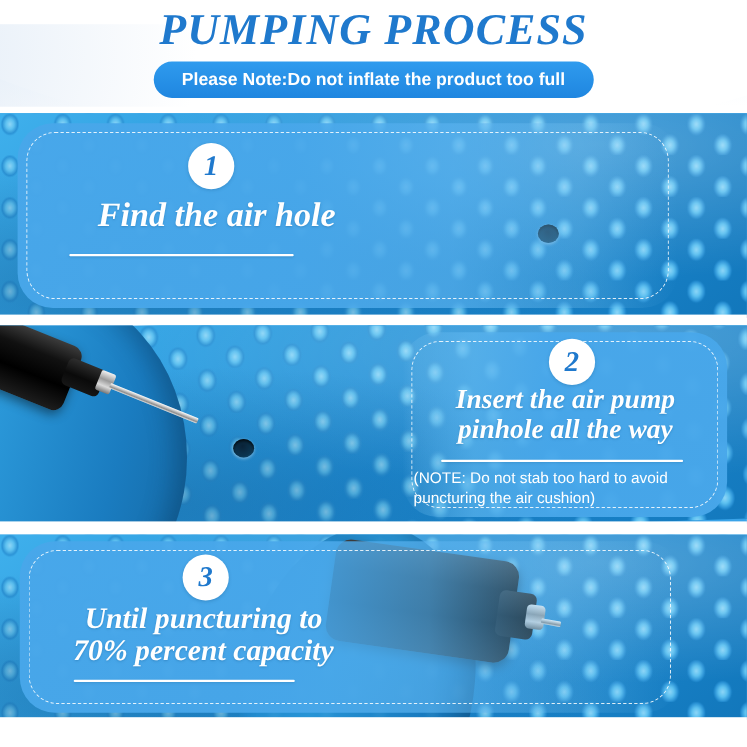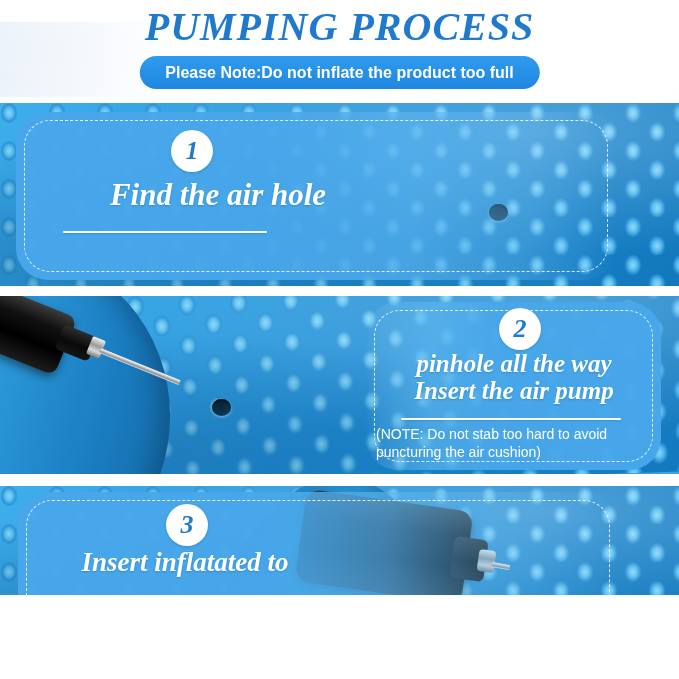--- a/index.html
+++ b/index.html
@@ -1,21 +1,21 @@
 <!DOCTYPE html>
 <html><head>
 <meta charset="utf-8">
 <style>
   html,body{margin:0;padding:0;}
   body{
     width:679px;height:679px;overflow:hidden;
     background:#ffffff;
     font-family:"Liberation Sans", sans-serif;
   }
-  .page{position:relative;width:679px;height:595px;overflow:hidden;background:#ffffff;}
+  .page{position:relative;width:679px;height:679px;overflow:hidden;background:#ffffff;}
 
   
   .header{
     position:absolute;left:0;top:0;width:679px;height:97px;
     background:linear-gradient(180deg,#eaf2fa 0%,#f4f9fd 45%,#ffffff 100%);
     overflow:hidden;
   }
   .header .swoosh{
     position:absolute;left:-120px;top:-300px;width:960px;height:430px;
     background:#ffffff;border-radius:50%/40%;
@@ -176,21 +176,21 @@
     box-shadow:0 1px 2px rgba(20,90,140,.25);
   }
   .sub-note{
     position:absolute;
     font-family:"Liberation Sans", sans-serif;
     font-size:14px;line-height:1.25;color:#ffffff;text-align:left;
   }
 
   
   .c1-num{left:155px;top:18px;}
-  .c1-text{left:52px;top:66px;width:300px;font-size:31px;text-align:center;}
+  .c1-text{left:31px;top:66px;width:300px;font-size:31px;text-align:center;}
   .c1-rule{left:47px;top:119px;width:204px;}
 
   
   .c2-num{left:133px;top:6px;}
   .c2-text{left:14px;top:48px;width:268px;font-size:25px;text-align:center;}
   .c2-rule{left:35px;top:116px;width:220px;}
   .c2-note{left:10px;top:124px;width:275px;}
 
   
   .c3-num{left:148px;top:12px;}
@@ -245,22 +245,22 @@
       <div class="pump-collar" style="left:89px;top:42px;width:14px;height:19px;transform:rotate(22deg);"></div>
       <div class="pump-needle" style="left:100px;top:52px;width:86px;height:5px;transform:rotate(22deg);transform-origin:left center;"></div>
     </div>
   </div>
 
   <div class="card card2">
     <div class="card-inner">
       <div class="dash"></div>
       <div class="num-circle c2-num">2</div>
       <div class="step-text c2-text">
+        <div>Insert the air pump</div>
         <div>pinhole all the way</div>
-        <div>Insert the air pump</div>
       </div>
       <div class="rule c2-rule"></div>
       <div class="sub-note c2-note">(NOTE: Do not stab too hard to avoid puncturing the air cushion)</div>
     </div>
   </div>
 
   <div class="gap gap2"></div>
 
   <div class="strip strip3">
     <div class="cushion">
@@ -274,21 +274,22 @@
       <div class="pump-collar" style="left:478px;top:64px;width:17px;height:22px;border-radius:4px;transform:rotate(8deg);"></div>
       <div class="pump-needle" style="left:492px;top:76px;width:18px;height:5px;transform:rotate(10deg);transform-origin:left center;"></div>
     </div>
   </div>
 
   <div class="card card3">
     <div class="card-inner">
       <div class="dash"></div>
       <div class="num-circle c3-num">3</div>
       <div class="step-text c3-text">
-        <div>Insert inflatated to</div>
+        <div>Until puncturing to</div>
+        <div>70% percent capacity</div>
       </div>
       <div class="rule c3-rule"></div>
     </div>
   </div>
 
   <div class="gap gap3"></div>
 
 </div>
 
 </body></html>

